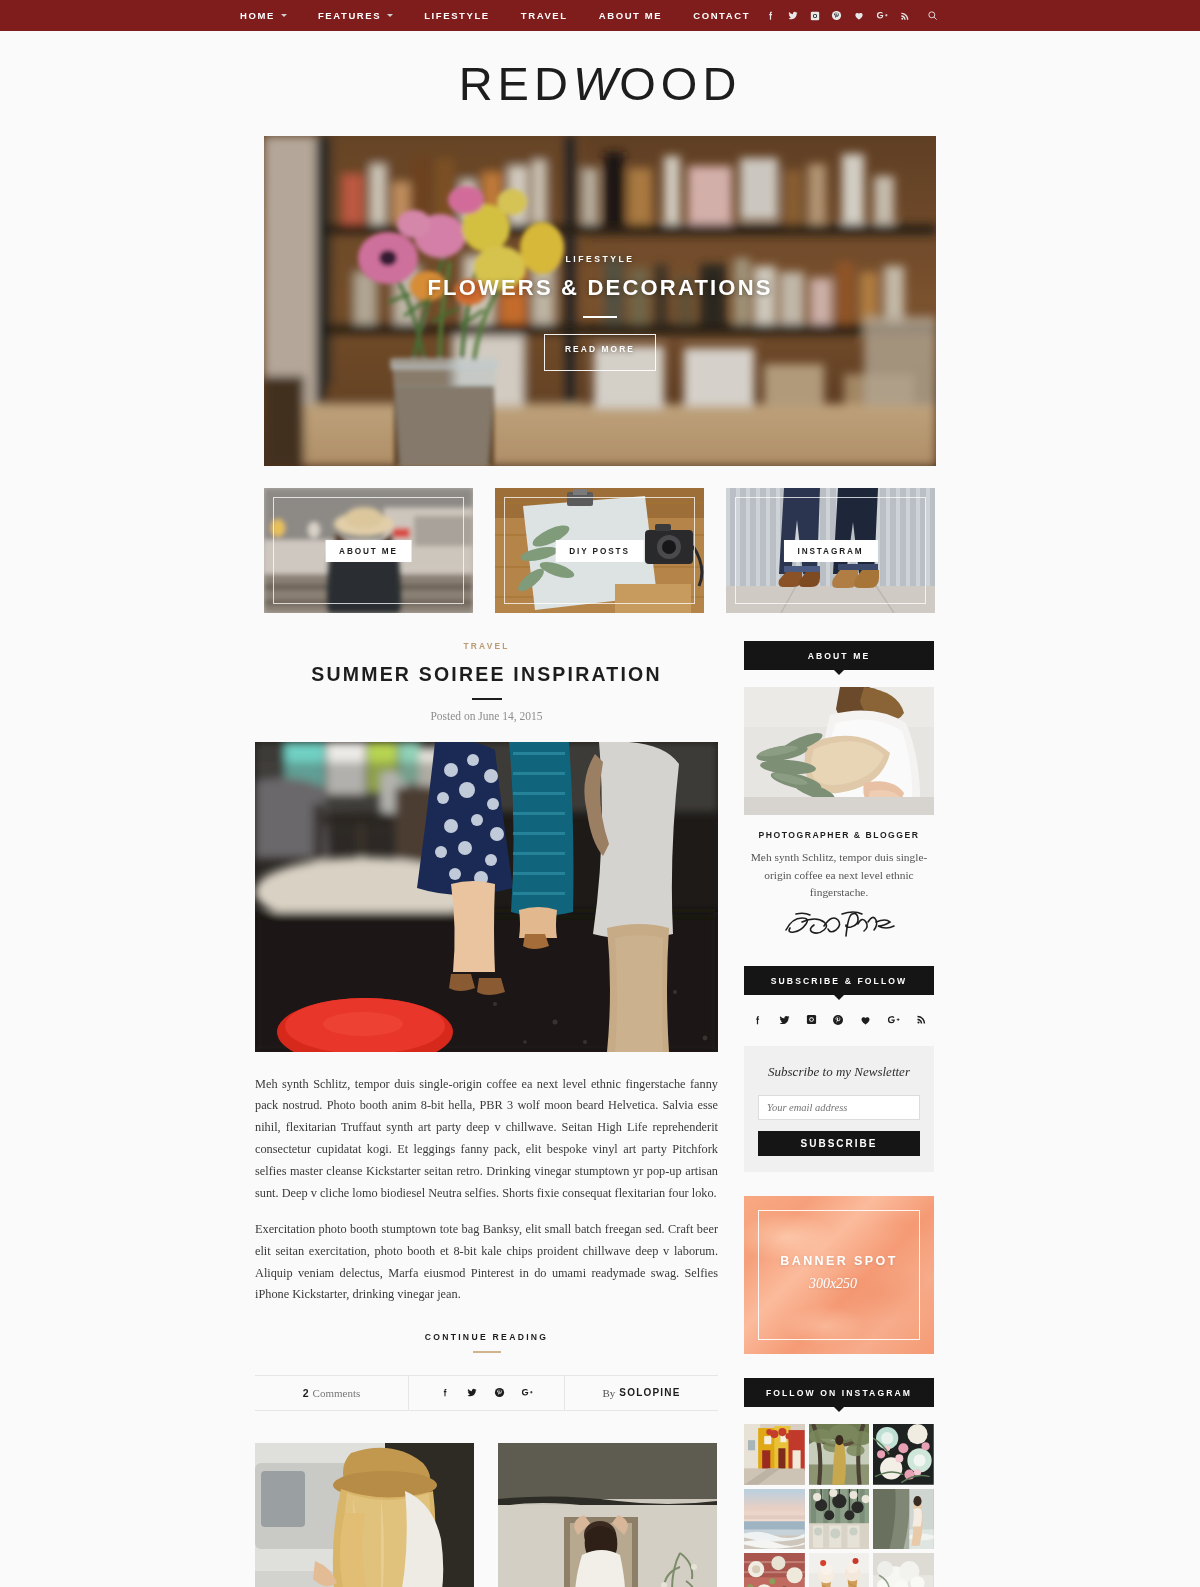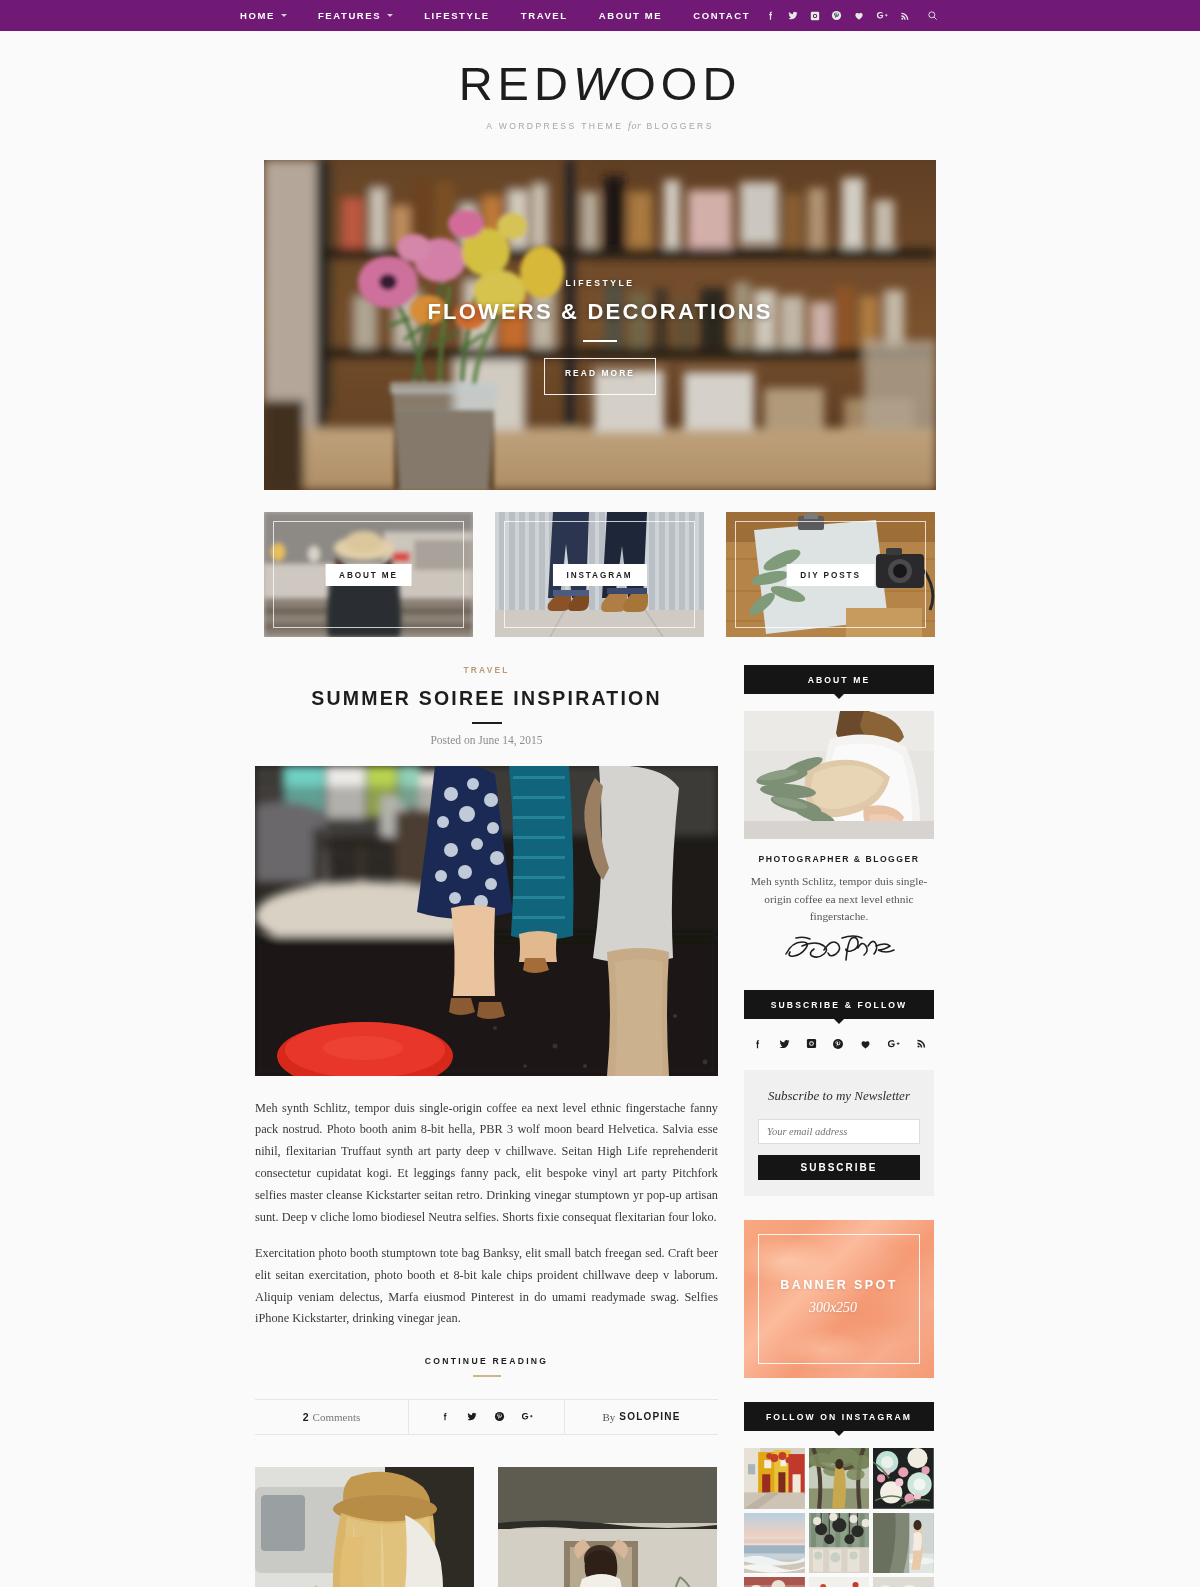--- a/index.html
+++ b/index.html
@@ -6,21 +6,21 @@
   html, body {
     width: 1200px;
     background: #fafafa;
     font-family: "Liberation Sans", sans-serif;
     color: #2d2d2d;
   }
   body { width: 1200px; min-height: 1587px; overflow-x: hidden; }
 
   
   .topbar {
-    background: #701a75;
+    background: #7f1d1d;
     height: 31px;
     display: flex;
     align-items: center;
     padding: 0 0 0 0;
     position: relative;
   }
   .nav-inner {
     width: 700px;
     margin-left: 240px;
     display: flex;
@@ -278,25 +278,20 @@
         <svg width="11" height="11" viewBox="0 0 24 24" fill="none" stroke="currentColor" stroke-width="2">
           <circle cx="10.5" cy="10.5" r="6.5"></circle>
           <line x1="15.5" y1="15.5" x2="21" y2="21"></line>
         </svg>
       </span>
   </div>
 </div>
 
 <div class="brandwrap">
   <a class="brand"><span>RED</span><span class="ital">W</span><span>OOD</span></a>
-  <div class="tagline">
-    <span>A WORDPRESS THEME</span>
-    <span class="for">for</span>
-    <span>BLOGGERS</span>
-  </div>
 </div>
 
 <div class="hero">
   <svg class="hero-photo" viewBox="0 0 672 330" preserveAspectRatio="none">
     <defs>
       <linearGradient id="wood" x1="0" y1="0" x2="0" y2="1">
         <stop offset="0" stop-color="#6b4628"></stop>
           <stop offset="0.5" stop-color="#8a5c34"></stop>
           <stop offset="1" stop-color="#54341d"></stop>
       </linearGradient>
@@ -425,20 +420,52 @@
       </g>
       <g filter="url(#pb1)">
         <ellipse cx="100" cy="36" rx="30" ry="12" fill="#e2cfa9"></ellipse>
         <ellipse cx="100" cy="30" rx="19" ry="11" fill="#dcc79d"></ellipse>
         <path d="M72 44 q28 34 56 0 q2 50 -10 81 h-38 q-12 -46 -8 -81z" fill="#4a2d22"></path>
         <path d="M66 62 q34 -6 68 0 q6 63 0 63 h-68 q-6 0 0 -63z" fill="#2b2f33"></path>
       </g>
     </svg>
     <div class="promo-frame"></div>
     <div class="promo-label">ABOUT ME</div>
+  </div>
+
+  <div class="promo">
+    <svg class="ph" viewBox="0 0 209 125" preserveAspectRatio="none">
+      <rect width="209" height="125" fill="#a9793f"></rect>
+      <rect x="0" y="0" width="209" height="30" fill="#9d6e38"></rect>
+      <rect x="0" y="30" width="209" height="95" fill="#b58449"></rect>
+      <g fill="#a4742f" opacity=".5">
+        <rect x="0" y="14" width="209" height="2"></rect>
+          <rect x="0" y="46" width="209" height="2"></rect>
+        <rect x="0" y="78" width="209" height="2"></rect>
+          <rect x="0" y="108" width="209" height="2"></rect>
+      </g>
+      <path d="M28 18 L150 8 L162 108 L40 122z" fill="#dde3e2"></path>
+      <rect x="72" y="4" width="26" height="14" rx="2" fill="#5b5b5b"></rect>
+      <rect x="78" y="1" width="14" height="6" fill="#7a7a7a"></rect>
+      <g fill="#7f9b7a">
+        <ellipse cx="56" cy="48" rx="20" ry="7" transform="rotate(-25 56 48)"></ellipse>
+        <ellipse cx="44" cy="66" rx="19" ry="6" transform="rotate(-12 44 66)"></ellipse>
+        <ellipse cx="62" cy="82" rx="18" ry="6" transform="rotate(18 62 82)"></ellipse>
+        <ellipse cx="36" cy="92" rx="16" ry="6" transform="rotate(-40 36 92)"></ellipse>
+        <ellipse cx="72" cy="62" rx="14" ry="5" transform="rotate(40 72 62)"></ellipse>
+      </g>
+      <rect x="150" y="42" width="48" height="34" rx="4" fill="#2a2a2c"></rect>
+      <circle cx="174" cy="59" r="12" fill="#4a4a4e"></circle>
+      <circle cx="174" cy="59" r="7" fill="#17171a"></circle>
+      <rect x="160" y="36" width="16" height="7" rx="2" fill="#3a3a3d"></rect>
+      <path d="M198 58 q14 22 6 40" stroke="#2a2a2c" stroke-width="3" fill="none"></path>
+      <rect x="120" y="96" width="76" height="29" fill="#c79a5e"></rect>
+    </svg>
+    <div class="promo-frame"></div>
+    <div class="promo-label">DIY POSTS</div>
   </div>
 
   <div class="promo">
     <svg class="ph" viewBox="0 0 209 125" preserveAspectRatio="none">
       <rect width="209" height="125" fill="#b9bfc4"></rect>
       <g fill="#cdd3d7">
         <rect x="0" y="0" width="4" height="100"></rect>
           <rect x="10" y="0" width="4" height="100"></rect>
         <rect x="20" y="0" width="4" height="100"></rect>
           <rect x="30" y="0" width="4" height="100"></rect>
@@ -467,52 +494,20 @@
       <path d="M112 0 h40 l-4 86 h-15 l-6 -52 l-7 52 h-13z" fill="#1e2639"></path>
       <path d="M60 84 h16 v6 q0 9 -9 9 h-10 q-6 0 -4 -7z" fill="#8a5226"></path>
       <path d="M80 84 h14 v6 q0 9 -9 9 h-8 q-6 0 -3 -7z" fill="#7e4a22"></path>
       <path d="M114 82 h18 v8 q0 10 -10 10 h-11 q-7 0 -4 -9z" fill="#b07e44"></path>
       <path d="M136 82 h17 v8 q0 10 -10 10 h-10 q-7 0 -4 -9z" fill="#a87539"></path>
       <rect x="58" y="78" width="36" height="6" fill="#4b5b82"></rect>
       <rect x="112" y="76" width="40" height="6" fill="#39486b"></rect>
     </svg>
     <div class="promo-frame"></div>
     <div class="promo-label">INSTAGRAM</div>
-  </div>
-
-  <div class="promo">
-    <svg class="ph" viewBox="0 0 209 125" preserveAspectRatio="none">
-      <rect width="209" height="125" fill="#a9793f"></rect>
-      <rect x="0" y="0" width="209" height="30" fill="#9d6e38"></rect>
-      <rect x="0" y="30" width="209" height="95" fill="#b58449"></rect>
-      <g fill="#a4742f" opacity=".5">
-        <rect x="0" y="14" width="209" height="2"></rect>
-          <rect x="0" y="46" width="209" height="2"></rect>
-        <rect x="0" y="78" width="209" height="2"></rect>
-          <rect x="0" y="108" width="209" height="2"></rect>
-      </g>
-      <path d="M28 18 L150 8 L162 108 L40 122z" fill="#dde3e2"></path>
-      <rect x="72" y="4" width="26" height="14" rx="2" fill="#5b5b5b"></rect>
-      <rect x="78" y="1" width="14" height="6" fill="#7a7a7a"></rect>
-      <g fill="#7f9b7a">
-        <ellipse cx="56" cy="48" rx="20" ry="7" transform="rotate(-25 56 48)"></ellipse>
-        <ellipse cx="44" cy="66" rx="19" ry="6" transform="rotate(-12 44 66)"></ellipse>
-        <ellipse cx="62" cy="82" rx="18" ry="6" transform="rotate(18 62 82)"></ellipse>
-        <ellipse cx="36" cy="92" rx="16" ry="6" transform="rotate(-40 36 92)"></ellipse>
-        <ellipse cx="72" cy="62" rx="14" ry="5" transform="rotate(40 72 62)"></ellipse>
-      </g>
-      <rect x="150" y="42" width="48" height="34" rx="4" fill="#2a2a2c"></rect>
-      <circle cx="174" cy="59" r="12" fill="#4a4a4e"></circle>
-      <circle cx="174" cy="59" r="7" fill="#17171a"></circle>
-      <rect x="160" y="36" width="16" height="7" rx="2" fill="#3a3a3d"></rect>
-      <path d="M198 58 q14 22 6 40" stroke="#2a2a2c" stroke-width="3" fill="none"></path>
-      <rect x="120" y="96" width="76" height="29" fill="#c79a5e"></rect>
-    </svg>
-    <div class="promo-frame"></div>
-    <div class="promo-label">DIY POSTS</div>
   </div>
 </div>
 
 <div class="main">
 
   <div class="content">
 
     <article>
       <div class="post-head">
         <div class="post-cat">TRAVEL</div>

